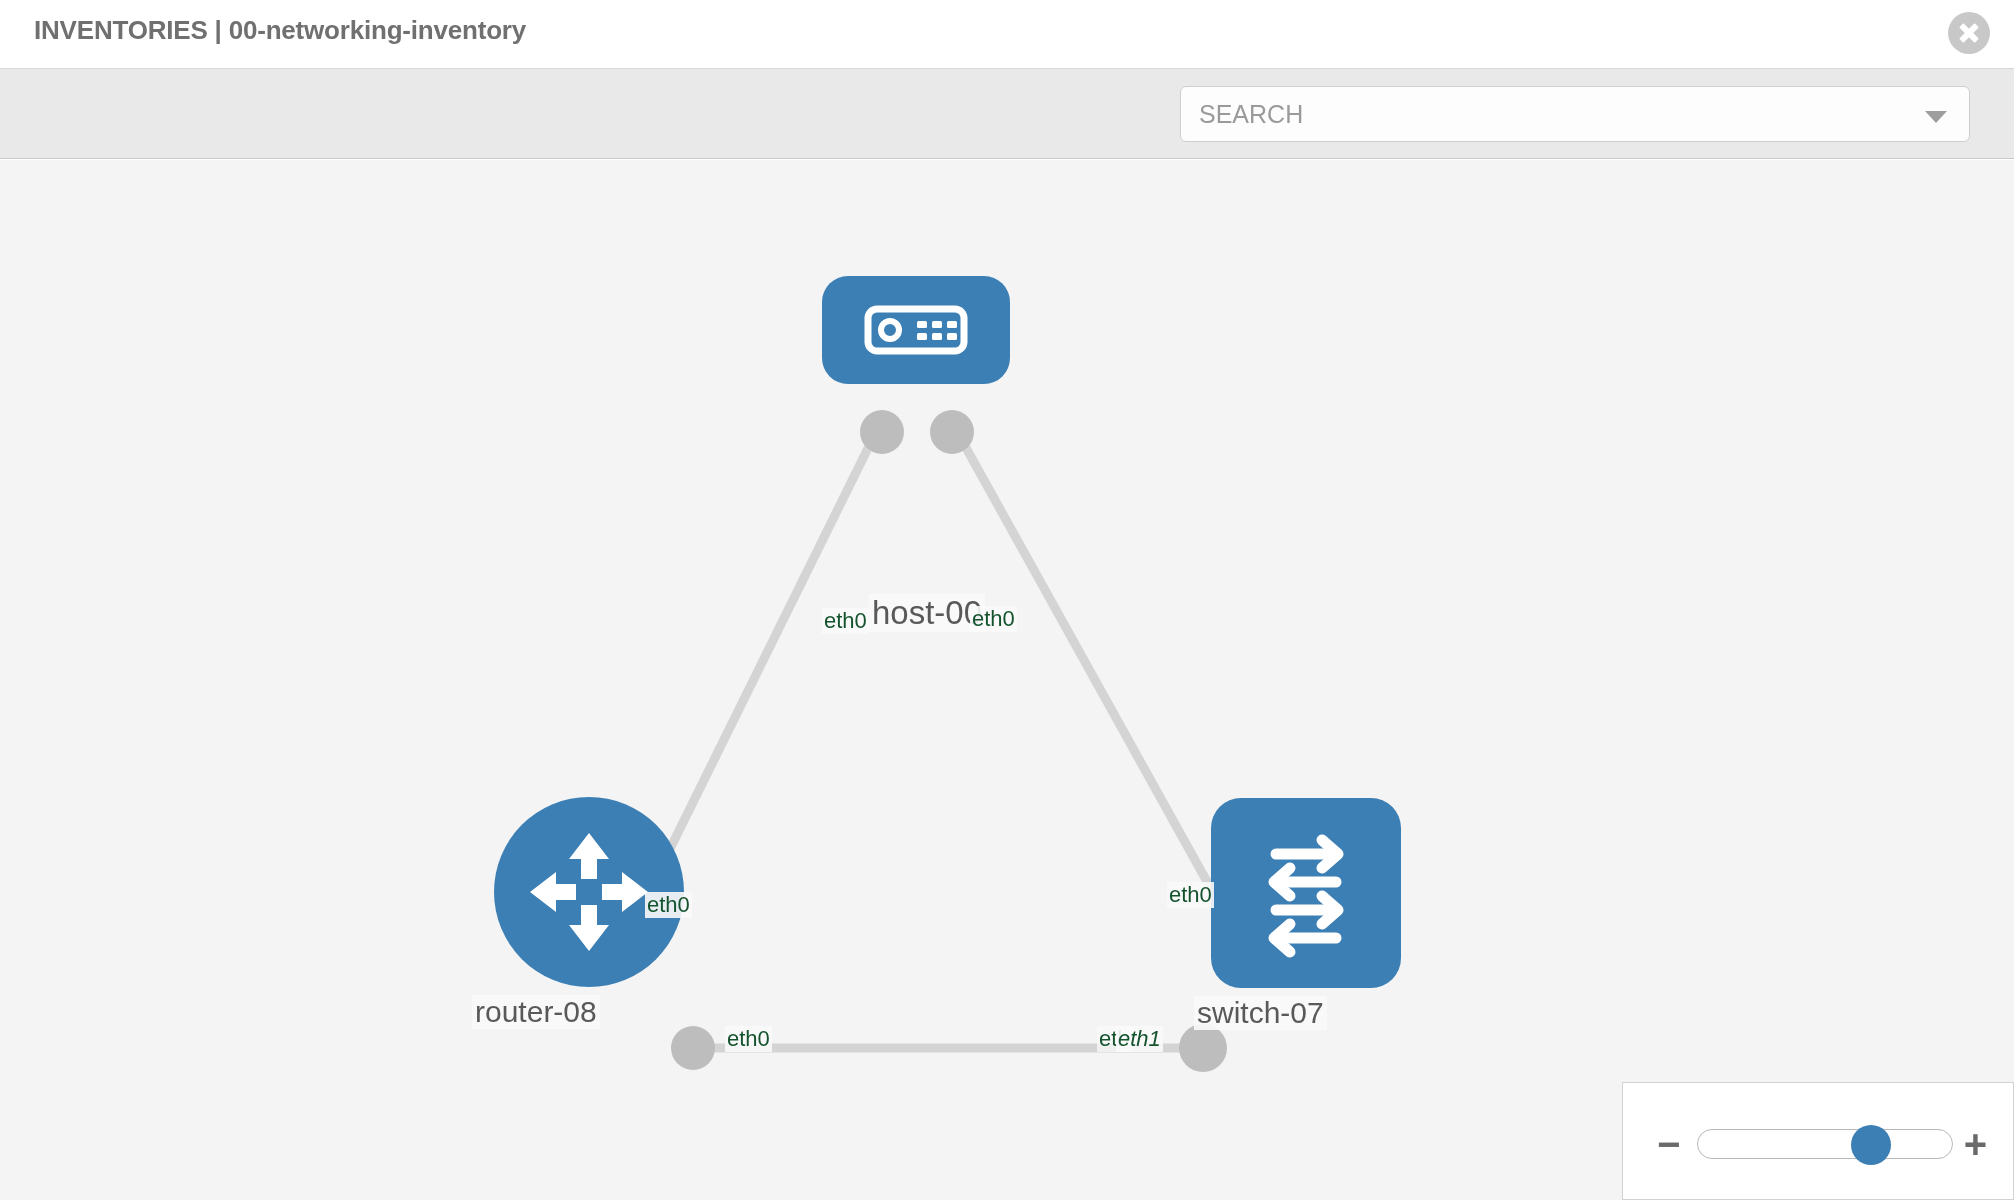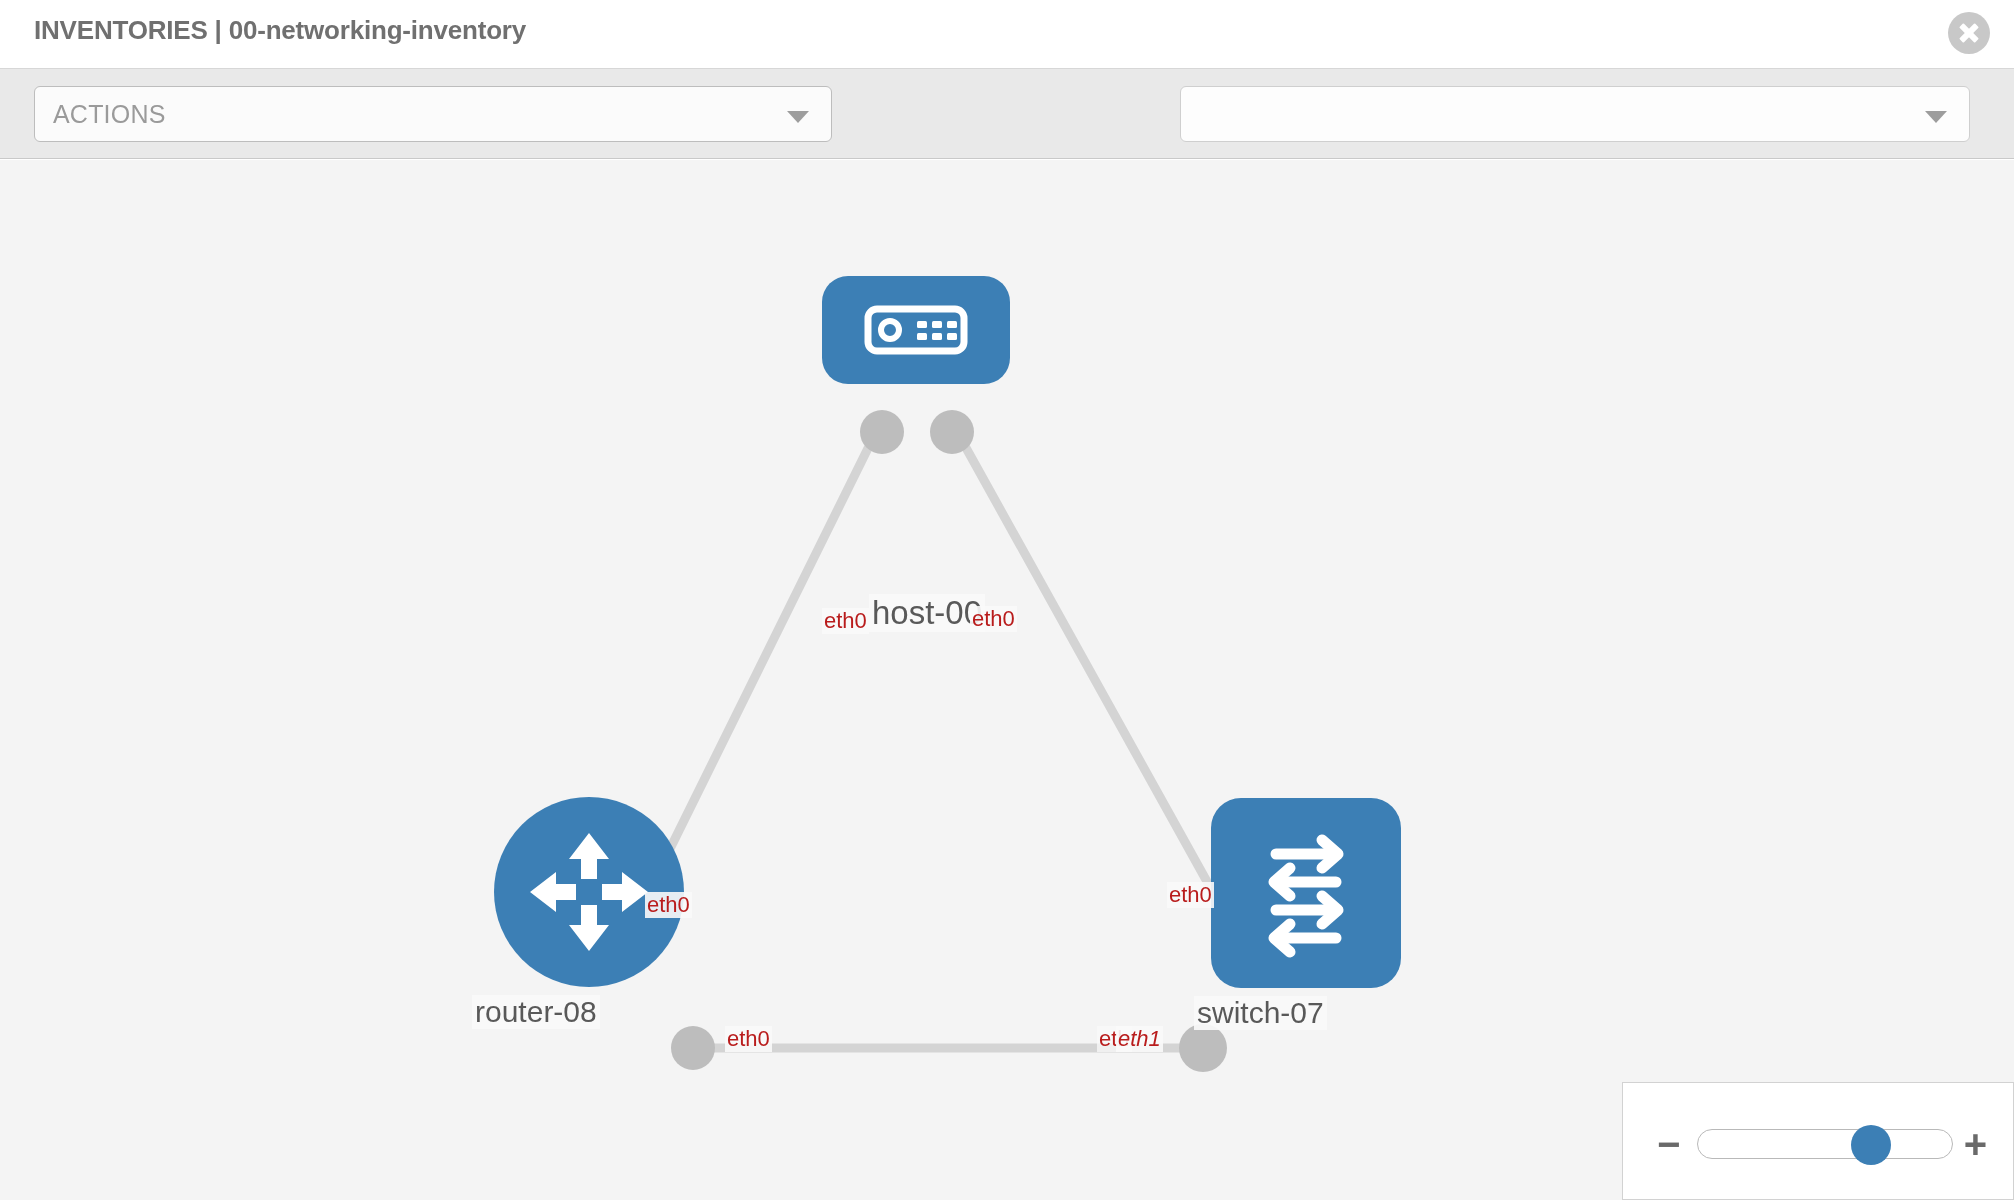--- a/index.html
+++ b/index.html
@@ -100,21 +100,21 @@
   .node-shape svg { position: absolute; left: 0; top: 0; width: 100%; height: 100%; }
 
   .node-label {
     position: absolute; white-space: nowrap;
     font-size: 30px; color: #595959;
     background: rgba(248,248,248,0.92);
     padding: 0 3px;
   }
   .port-label {
     position: absolute; white-space: nowrap;
-    font-size: 22px; color: #b91c1c;
+    font-size: 22px; color: #14532d;
     background: rgba(250,250,250,0.90);
     padding: 0 2px;
   }
 
   
   .zoom-panel {
     position: absolute; left: 1622px; top: 1082px;
     width: 392px; height: 118px;
     background: #ffffff;
     border: 1px solid #d2d2d2;
@@ -147,40 +147,37 @@
 
 <div id="app">
 
   <div class="titlebar">
     <div class="title-text">INVENTORIES | 00-networking-inventory</div>
     <div class="close-btn"></div>
   </div>
 
   <div class="toolbar">
 
-    <div class="actions-select">
-      <span class="actions-label">ACTIONS</span>
-      <span class="caret"></span>
-    </div>
 
     <div class="tool-icon icon-wrench">
       <svg viewBox="0 0 46 46" aria-hidden="true">
         <path d="M30.5 6.5a10 10 0 0 0-9.2 13.9L8.6 33.1a3.3 3.3 0 0 0 0 4.7l.6.6a3.3 3.3 0 0 0 4.7 0l12.7-12.7a10 10 0 0 0 12.1-13.3l-5.5 5.5-4.6-1.2-1.2-4.6 5.5-5.5a10 10 0 0 0-2.4-.1z" fill="#7e838b"></path>
         <circle cx="11.6" cy="35.5" r="1.7" fill="#f0f0f0"></circle>
       </svg>
     </div>
 
     <div class="tool-icon icon-key">
       <svg viewBox="0 0 46 46" aria-hidden="true">
         <path d="M17.5 10.5a9.5 9.5 0 1 0 6.6 16.3l3.3 3.3 2.4-2.4 2.6 2.6 2.6-2.6-2.6-2.6 2.5-2.5-4-4-6.4 6.4a9.5 9.5 0 0 0-6.9-14.5zm-.6 4.6a5 5 0 1 1 0 10 5 5 0 0 1 0-10z" fill="#7e838b"></path>
         <circle cx="16.9" cy="20.1" r="2.6" fill="#ededed"></circle>
       </svg>
     </div>
 
     <div class="search-box">
+      <input class="search-input" type="text" placeholder="SEARCH" style="">
       <span class="caret"></span>
     </div>
   </div>
 
   <div class="canvas">
 
     <svg class="topo-svg" viewBox="0 0 2014 1040">
 
       <g stroke="#d4d4d4" stroke-width="9" stroke-linecap="round" fill="none">
         <line x1="878" y1="268" x2="620" y2="790"></line>

